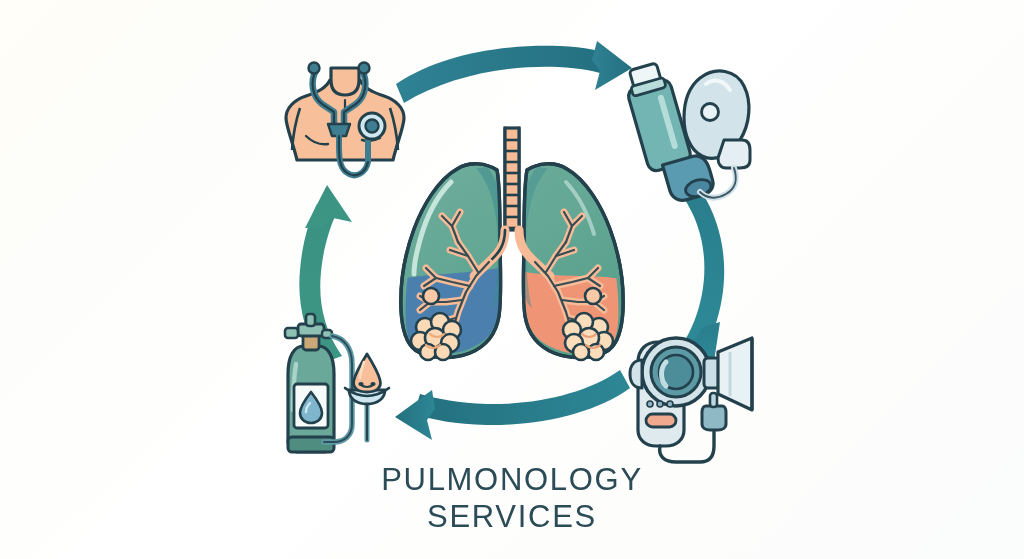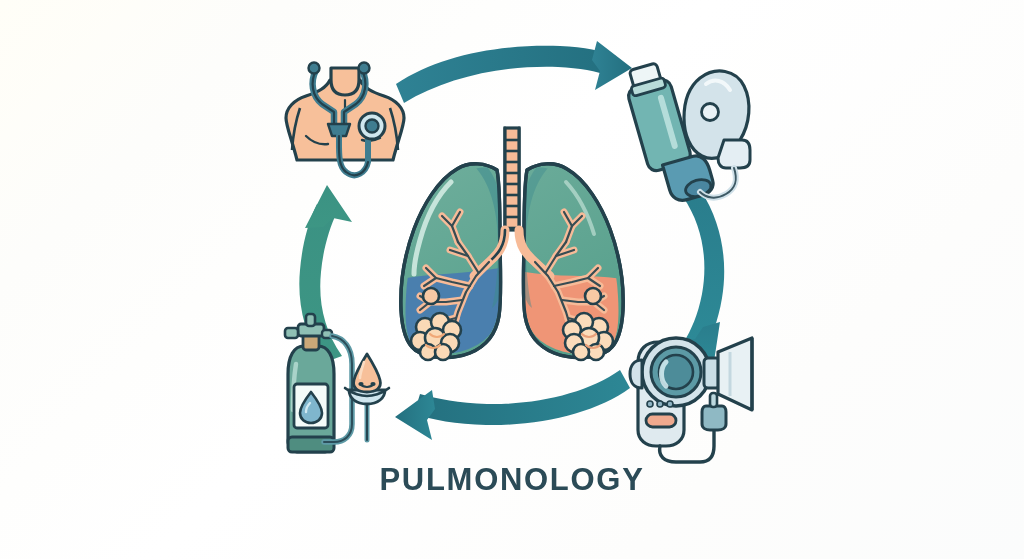--- a/index.html
+++ b/index.html
@@ -33,21 +33,21 @@
   svg { display: block; }
 
   .title-block {
     position: absolute;
     left: 0;
     right: 0;
     top: 462px;
     text-align: center;
     line-height: 1.18;
     letter-spacing: 0.055em;
-    font-weight: bold;
+    font-weight: normal;
     font-size: 31px;
     color: #2b4b57;
     font-family: "Liberation Sans", sans-serif;
   }
   .title-line { display: block; }
 </style>
 </head>
 <body>
 
 <div id="canvas">
@@ -454,15 +454,16 @@
                C378,372 372,362 367,354 Z" fill="#f7c09a" stroke="#23414c" stroke-width="2.8" stroke-linejoin="round"></path>
       <path d="M360,384 C362,386 365,387 367,387 C369,387 372,386 374,384" fill="none" stroke="#23414c" stroke-width="2.2" stroke-linecap="round"></path>
       <ellipse cx="361" cy="384" rx="2.6" ry="2" fill="#23414c"></ellipse>
       <ellipse cx="373" cy="384" rx="2.6" ry="2" fill="#23414c"></ellipse>
       <path d="M364,362 C362,368 360,374 360,378" stroke="#fbdcc2" stroke-width="2.6" fill="none" stroke-linecap="round"></path>
     </g>
   </svg>
 
   <div class="title-block">
     <span class="title-line">PULMONOLOGY</span>
+    <span class="title-line">SERVICES</span>
   </div>
 
 </div>
 
 </body></html>

